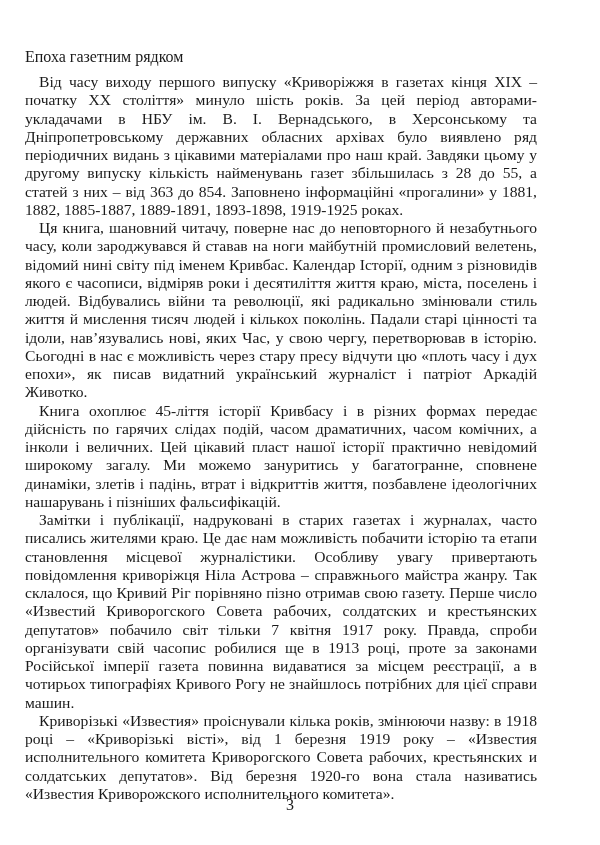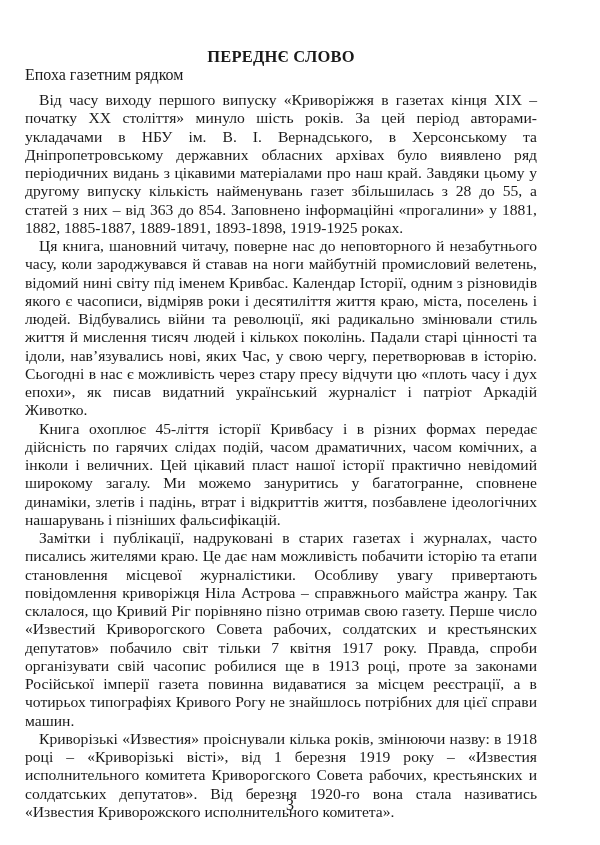--- a/index.html
+++ b/index.html
@@ -50,21 +50,20 @@
     width: 580px;
     top: 796px;
     text-align: center;
     font-size: 16px;
   }
 </style>
 </head>
 <body>
 
 <div class="page">
-  <h1 class="title">ПЕРЕДНЄ СЛОВО</h1>
   <h2 class="subtitle">Епоха газетним рядком</h2>
 
   <p class="para">Від часу виходу першого випуску «Криворіжжя в газетах кінця XIX – початку XX століття» минуло шість років. За цей період авторами-укладачами в НБУ ім. В. І. Вернадського, в Херсонському та Дніпропетровському державних обласних архівах було виявлено ряд періодичних видань з цікавими матеріалами про наш край. Завдяки цьому у другому випуску кількість найменувань газет збільшилась з 28 до 55, а статей з них – від 363 до 854. Заповнено інформаційні «прогалини» у 1881, 1882, 1885-1887, 1889-1891, 1893-1898, 1919-1925 роках.</p>
   <p class="para">Ця книга, шановний читачу, поверне нас до неповторного й незабутнього часу, коли зароджувався й ставав на ноги майбутній промисловий велетень, відомий нині світу під іменем Кривбас. Календар Історії, одним з різновидів якого є часописи, відміряв роки і десятиліття життя краю, міста, поселень і людей. Відбувались війни та революції, які радикально змінювали стиль життя й мислення тисяч людей і кількох поколінь. Падали старі цінності та ідоли, нав’язувались нові, яких Час, у свою чергу, перетворював в історію. Сьогодні в нас є можливість через стару пресу відчути цю «плоть часу і дух епохи», як писав видатний український журналіст і патріот Аркадій Животко.</p>
   <p class="para">Книга охоплює 45-ліття історії Кривбасу і в різних формах передає дійсність по гарячих слідах подій, часом драматичних, часом комічних, а інколи і величних. Цей цікавий пласт нашої історії практично невідомий широкому загалу. Ми можемо зануритись у багатогранне, сповнене динаміки, злетів і падінь, втрат і відкриттів життя, позбавлене ідеологічних нашарувань і пізніших фальсифікацій.</p>
   <p class="para">Замітки і публікації, надруковані в старих газетах і журналах, часто писались жителями краю. Це дає нам можливість побачити історію та етапи становлення місцевої журналістики. Особливу увагу привертають повідомлення криворіжця Ніла Астрова – справжнього майстра жанру. Так склалося, що Кривий Ріг порівняно пізно отримав свою газету. Перше число «Известий Криворогского Совета рабочих, солдатских и крестьянских депутатов» побачило світ тільки 7 квітня 1917 року. Правда, спроби організувати свій часопис робилися ще в 1913 році, проте за законами Російської імперії газета повинна видаватися за місцем реєстрації, а в чотирьох типографіях Кривого Рогу не знайшлось потрібних для цієї справи машин.</p>
   <p class="para">Криворізькі «Известия» проіснували кілька років, змінюючи назву: в 1918 році – «Криворізькі вісті», від 1 березня 1919 року – «Известия исполнительного комитета Криворогского Совета рабочих, крестьянских и солдатських депутатов». Від березня 1920-го вона стала називатись «Известия Криворожского исполнительного комитета».</p>
 </div>
 
 <div class="page-number">3</div>

